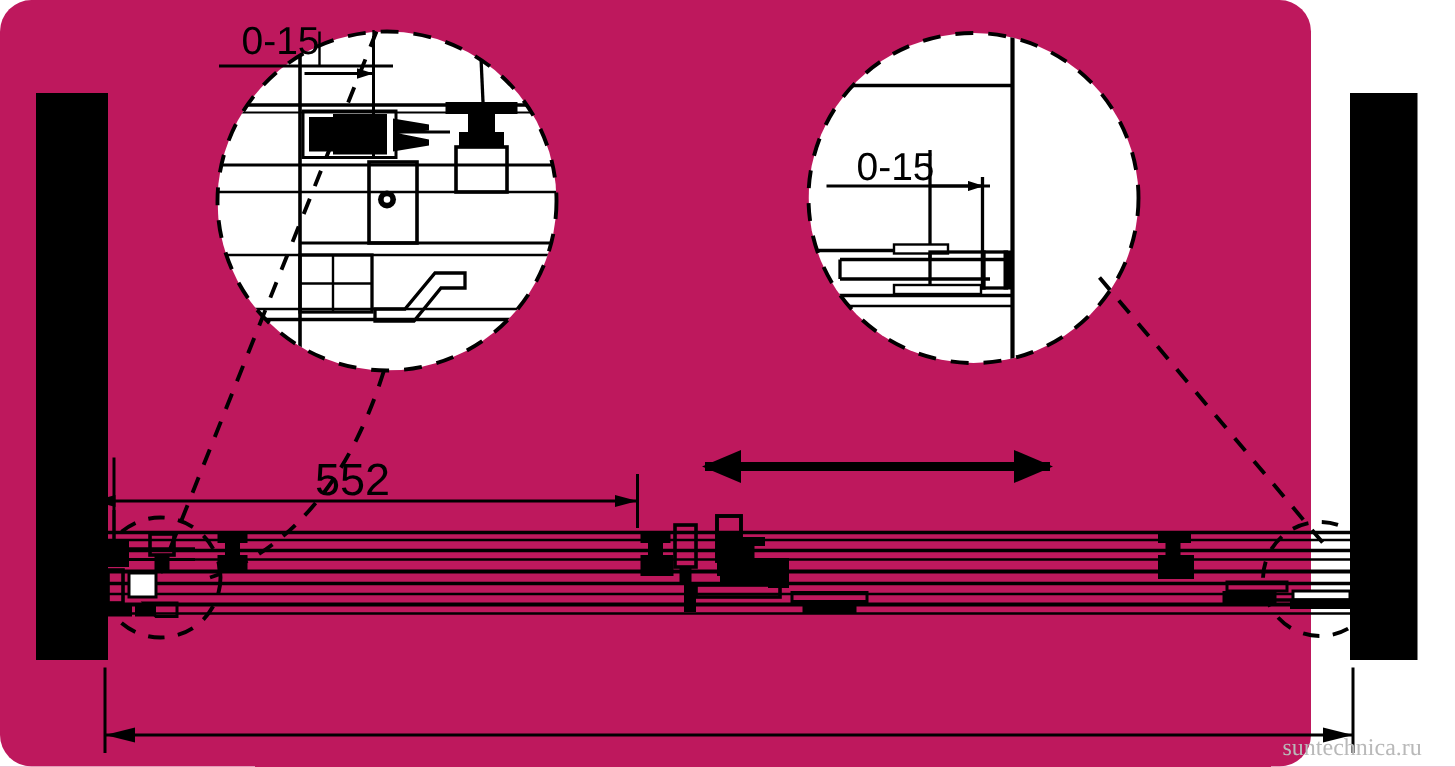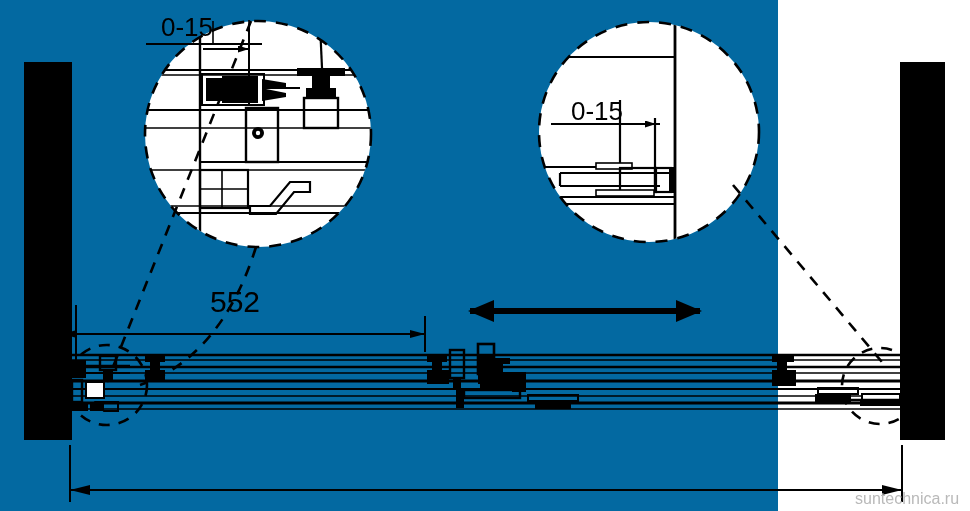--- a/index.html
+++ b/index.html
@@ -1,23 +1,23 @@
 <!DOCTYPE html>
 <html><head>
 <meta charset="utf-8">
 <style>
   html,body{margin:0;padding:0;background:#ffffff;}
   body{width:970px;height:511px;overflow:hidden;font-family:"Liberation Sans",sans-serif;}
-  #stage{position:relative;width:778px;height:511px;background:#0369a1;}
+  #stage{position:relative;width:874px;height:511px;background:#be185d;border-radius:21px;}
   #stage svg{position:absolute;top:0;left:0;}
   .lbl{position:absolute;font-family:"Liberation Sans",sans-serif;color:#000;white-space:nowrap;}
   .dim-big{font-size:35px;letter-spacing:0px;}
   .dim-mid{font-size:30px;}
   .dim-det{font-size:26px;}
-  .wm{position:absolute;font-family:Liberation Sans, sans-serif;font-size:16px;color:#b9b9b9;white-space:nowrap;text-align:right;}
+  .wm{position:absolute;font-family:Liberation Serif, serif;font-size:16px;color:#b9b9b9;white-space:nowrap;text-align:right;}
 </style>
 </head>
 <body>
 
 <div id="stage">
 
   <svg width="970" height="511" viewBox="0 0 970 511">
     <defs>
       <marker id="arrL" markerWidth="14" markerHeight="10" refX="1" refY="5" orient="auto" markerUnits="userSpaceOnUse">
         <path d="M14,0 L0,5 L14,10 Z" fill="#000"></path>
@@ -230,18 +230,18 @@
       <polygon points="902,490 882,485 882,495" fill="#000"></polygon>
       <line x1="70" y1="445" x2="70" y2="502" stroke="#000" stroke-width="2"></line>
       <line x1="902" y1="445" x2="902" y2="502" stroke="#000" stroke-width="2"></line>
     </g>
   </svg>
 
   <div class="lbl dim-det" style="left:161px;top:12px;">0-15</div>
 
   <div class="lbl dim-det" style="left:571px;top:96px;">0-15</div>
 
-  <div class="lbl dim-mid" style="left:210px;top:285px;">552</div>
+  <div class="lbl dim-mid" style="left:210px;top:304px;">552</div>
 
 
   <div class="wm" style="left:855px;top:490px;">suntechnica.ru</div>
 
 </div>
 
 </body></html>

